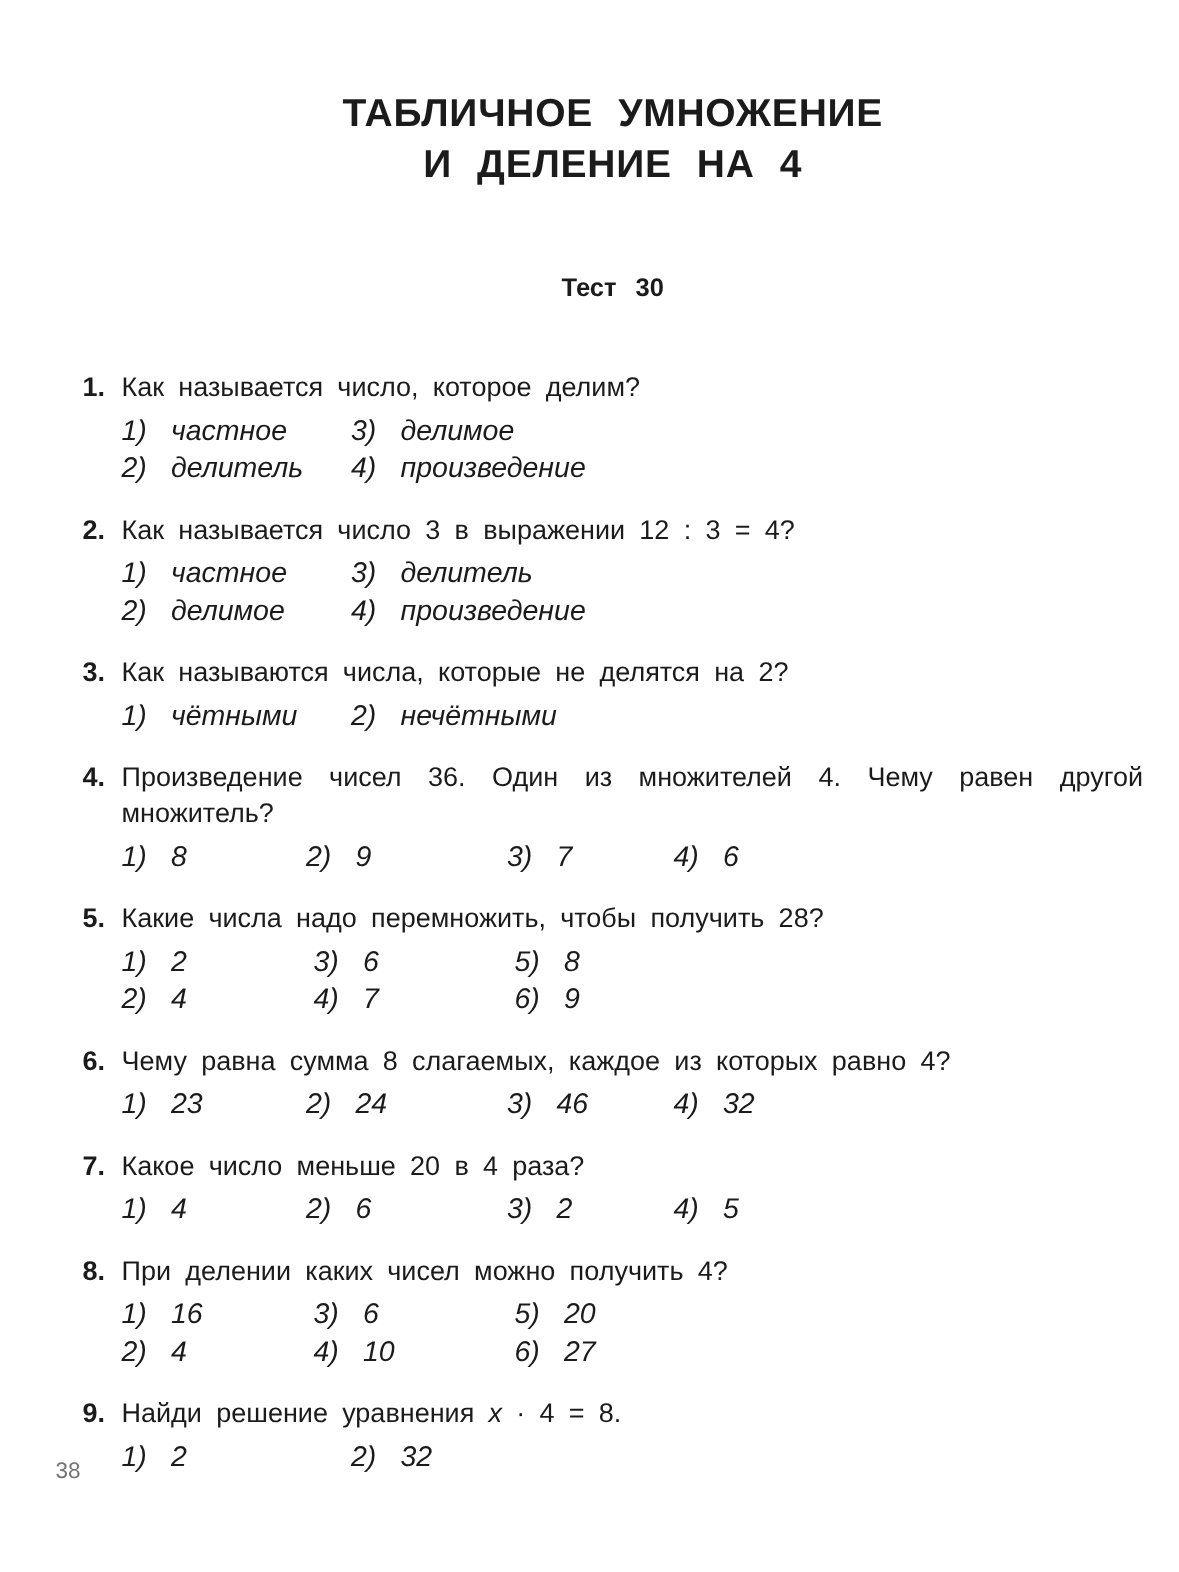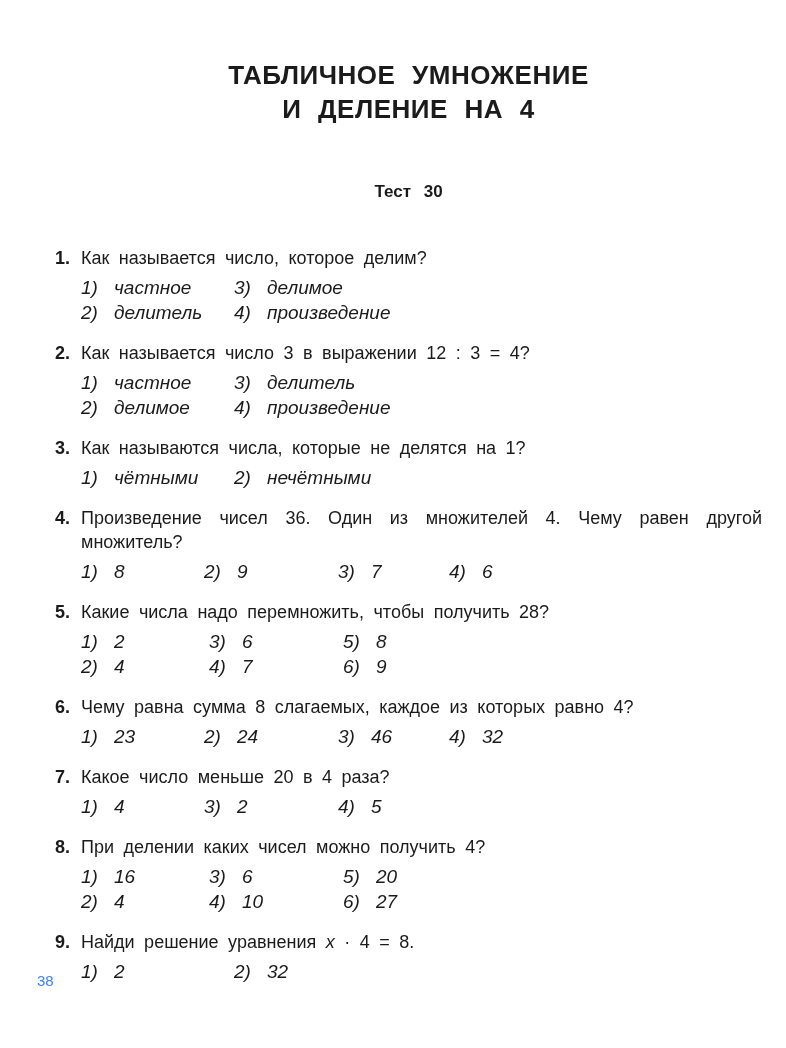--- a/index.html
+++ b/index.html
@@ -26,21 +26,21 @@
   .options {
     margin-top: 5px; margin-left: 26px;
     font-size: 19px; line-height: 25px; display: grid; font-style: italic;
   }
   .options.two   { grid-template-columns: 153px 1fr; }
   .options.three { grid-template-columns: 128px 134px 1fr; }
   .options.four  { grid-template-columns: 123px 134px 111px 1fr; }
   .opt-label { display: inline-block; min-width: 24px; margin-right: 9px; }
   .page-number {
     position: absolute; left: 37px; top: 972px;
-    font-size: 15px; color: #3b82f6;
+    font-size: 15px; color: #737373;
   }
 </style>
 </head>
 <body>
 
 <div class="content">
   <div class="header">
     <div>ТАБЛИЧНОЕ  УМНОЖЕНИЕ</div>
     <div>И  ДЕЛЕНИЕ  НА  4</div>
   </div>
@@ -68,21 +68,21 @@
         <div class="options two">
           <span class="opt"><span class="opt-label">1)</span><span class="opt-value">частное</span></span>
           <span class="opt"><span class="opt-label">3)</span><span class="opt-value">делитель</span></span>
           <span class="opt"><span class="opt-label">2)</span><span class="opt-value">делимое</span></span>
           <span class="opt"><span class="opt-label">4)</span><span class="opt-value">произведение</span></span>
         </div>
       </div>
       <div class="question">
         <div class="q-head">
           <span class="q-num">3.</span>
-          <span class="q-text">Как называются числа, которые не делятся на 1?</span>
+          <span class="q-text">Как называются числа, которые не делятся на 2?</span>
         </div>
         <div class="options two">
           <span class="opt"><span class="opt-label">1)</span><span class="opt-value">чётными</span></span>
           <span class="opt"><span class="opt-label">2)</span><span class="opt-value">нечётными</span></span>
         </div>
       </div>
       <div class="question">
         <div class="q-head">
           <span class="q-num">4.</span>
           <span class="q-text">Произведение чисел 36. Один из множителей 4. Чему равен другой множитель?</span>
@@ -120,20 +120,21 @@
           <span class="opt"><span class="opt-label">4)</span><span class="opt-value">32</span></span>
         </div>
       </div>
       <div class="question">
         <div class="q-head">
           <span class="q-num">7.</span>
           <span class="q-text">Какое число меньше 20 в 4 раза?</span>
         </div>
         <div class="options four">
           <span class="opt"><span class="opt-label">1)</span><span class="opt-value">4</span></span>
+          <span class="opt"><span class="opt-label">2)</span><span class="opt-value">6</span></span>
           <span class="opt"><span class="opt-label">3)</span><span class="opt-value">2</span></span>
           <span class="opt"><span class="opt-label">4)</span><span class="opt-value">5</span></span>
         </div>
       </div>
       <div class="question">
         <div class="q-head">
           <span class="q-num">8.</span>
           <span class="q-text">При делении каких чисел можно получить 4?</span>
         </div>
         <div class="options three">

